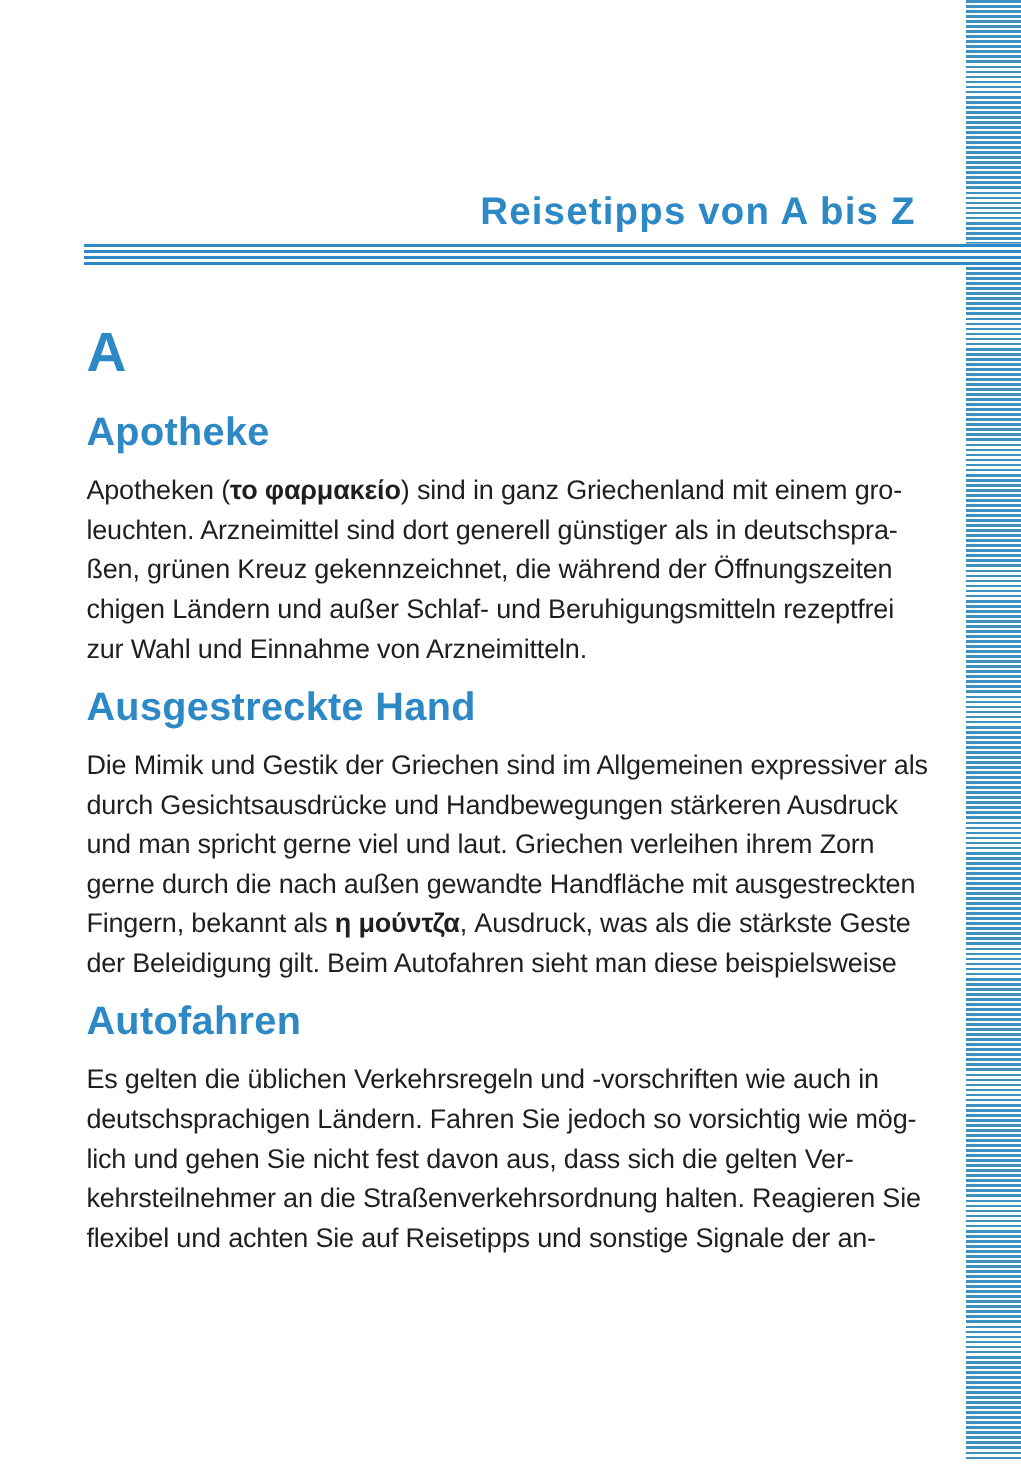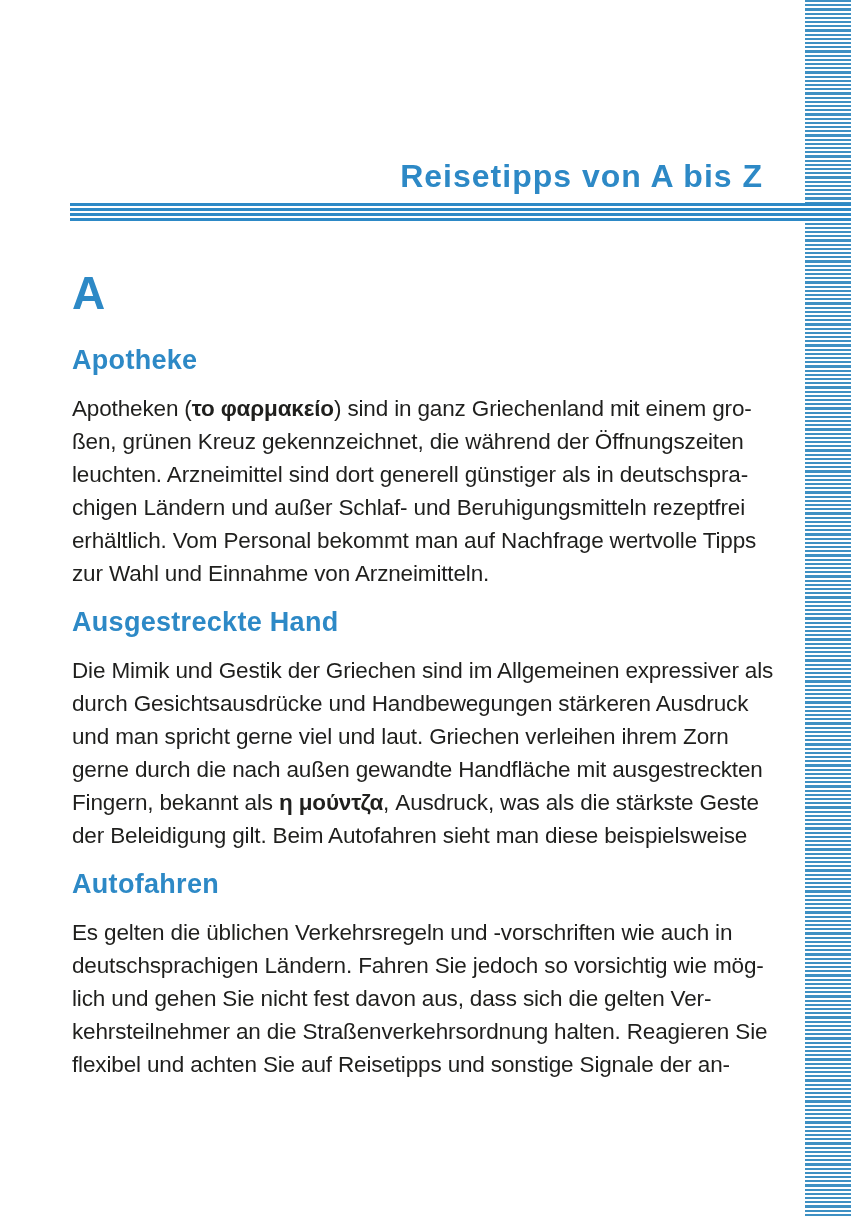--- a/index.html
+++ b/index.html
@@ -56,21 +56,21 @@
     width: 710px;
   }
   .letter-index {
     font-size: 46px;
     line-height: 46px;
     font-weight: bold;
     color: #2d89c6;
     margin: 0;
   }
   .section-heading {
-    font-size: 27px;
+    font-size: 33px;
     line-height: 36px;
     font-weight: bold;
     color: #2d89c6;
     margin: 0;
     letter-spacing: 0.3px;
   }
   .mt1 { margin-top: 26px; } 
   .mt2 { margin-top: 14px; } 
   .para { margin-top: 14px; color: #1f1f1d; }
   .line {
@@ -95,24 +95,23 @@
   <div class="header-rules"></div>
 
   <div class="content">
 
     <div class="letter-index">A</div>
 
     <section>
       <h2 class="section-heading mt1">Apotheke</h2>
       <div class="para">
           <div class="line"><span>Apotheken (</span><span class="bold">το φαρμακείο</span><span>) sind in ganz Griechenland mit einem gro-</span></div>
+          <div class="line"><span>leuchten. Arzneimittel sind dort generell günstiger als in deutschspra-</span></div>
           <div class="line"><span>ßen, grünen Kreuz gekennzeichnet, die während der Öffnungszeiten</span></div>
-          <div class="line"><span>leuchten. Arzneimittel sind dort generell günstiger als in deutschspra-</span></div>
           <div class="line"><span>chigen Ländern und außer Schlaf- und Beruhigungsmitteln rezeptfrei</span></div>
-          <div class="line"><span>erhältlich. Vom Personal bekommt man auf Nachfrage wertvolle Tipps</span></div>
           <div class="line"><span>zur Wahl und Einnahme von Arzneimitteln.</span></div>
         </div>
     </section>
 
     <section>
       <h2 class="section-heading mt2">Ausgestreckte Hand</h2>
       <div class="para">
           <div class="line"><span>Die Mimik und Gestik der Griechen sind im Allgemeinen expressiver als</span></div>
           <div class="line"><span>durch Gesichtsausdrücke und Handbewegungen stärkeren Ausdruck</span></div>
           <div class="line"><span>und man spricht gerne viel und laut. Griechen verleihen ihrem Zorn</span></div>

